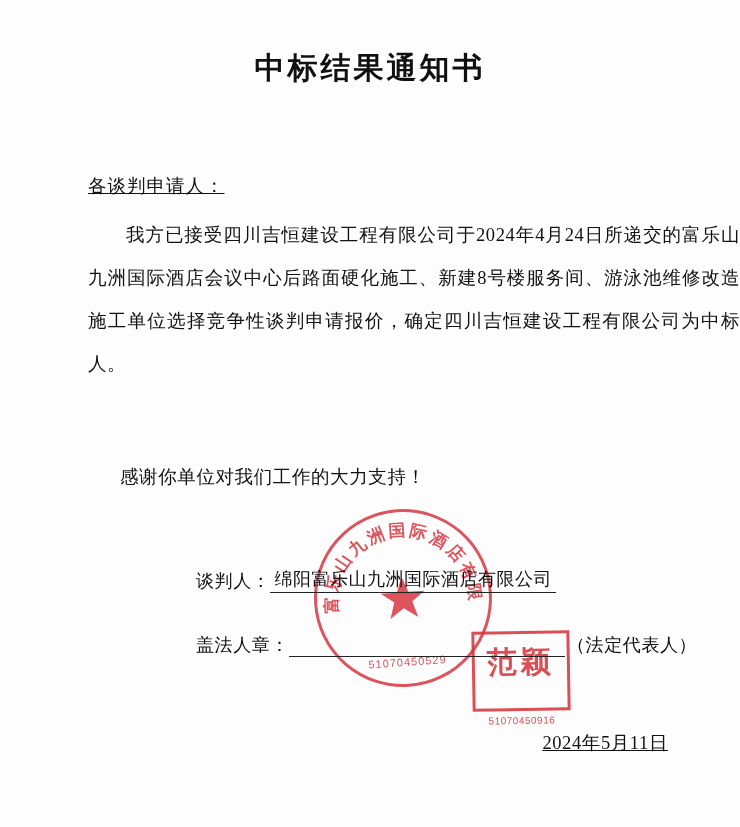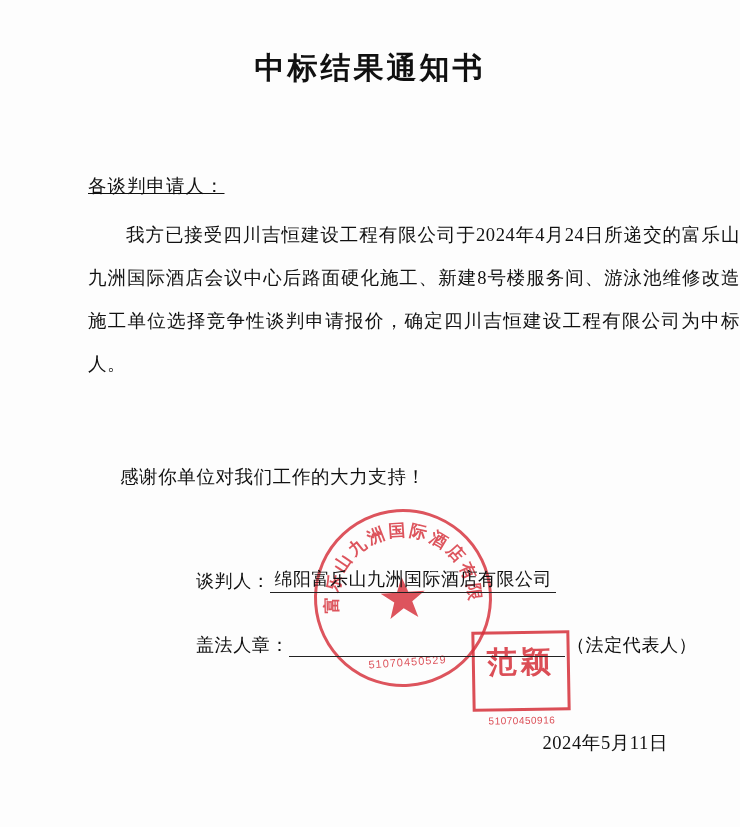--- a/index.html
+++ b/index.html
@@ -85,20 +85,21 @@
   .sign-suffix {
     white-space: nowrap;
     margin-left: 2px;
   }
   .date-line {
     position: absolute;
     right: 72px;
     bottom: 72px;
     font-size: 18.5px;
     letter-spacing: 0.6px;
+    text-decoration: underline;
   }
 
   
   .seal-round {
     position: absolute;
     left: 118px;
     top: -58px;
     width: 172px;
     height: 172px;
     border: 3.5px solid #d6303a;

